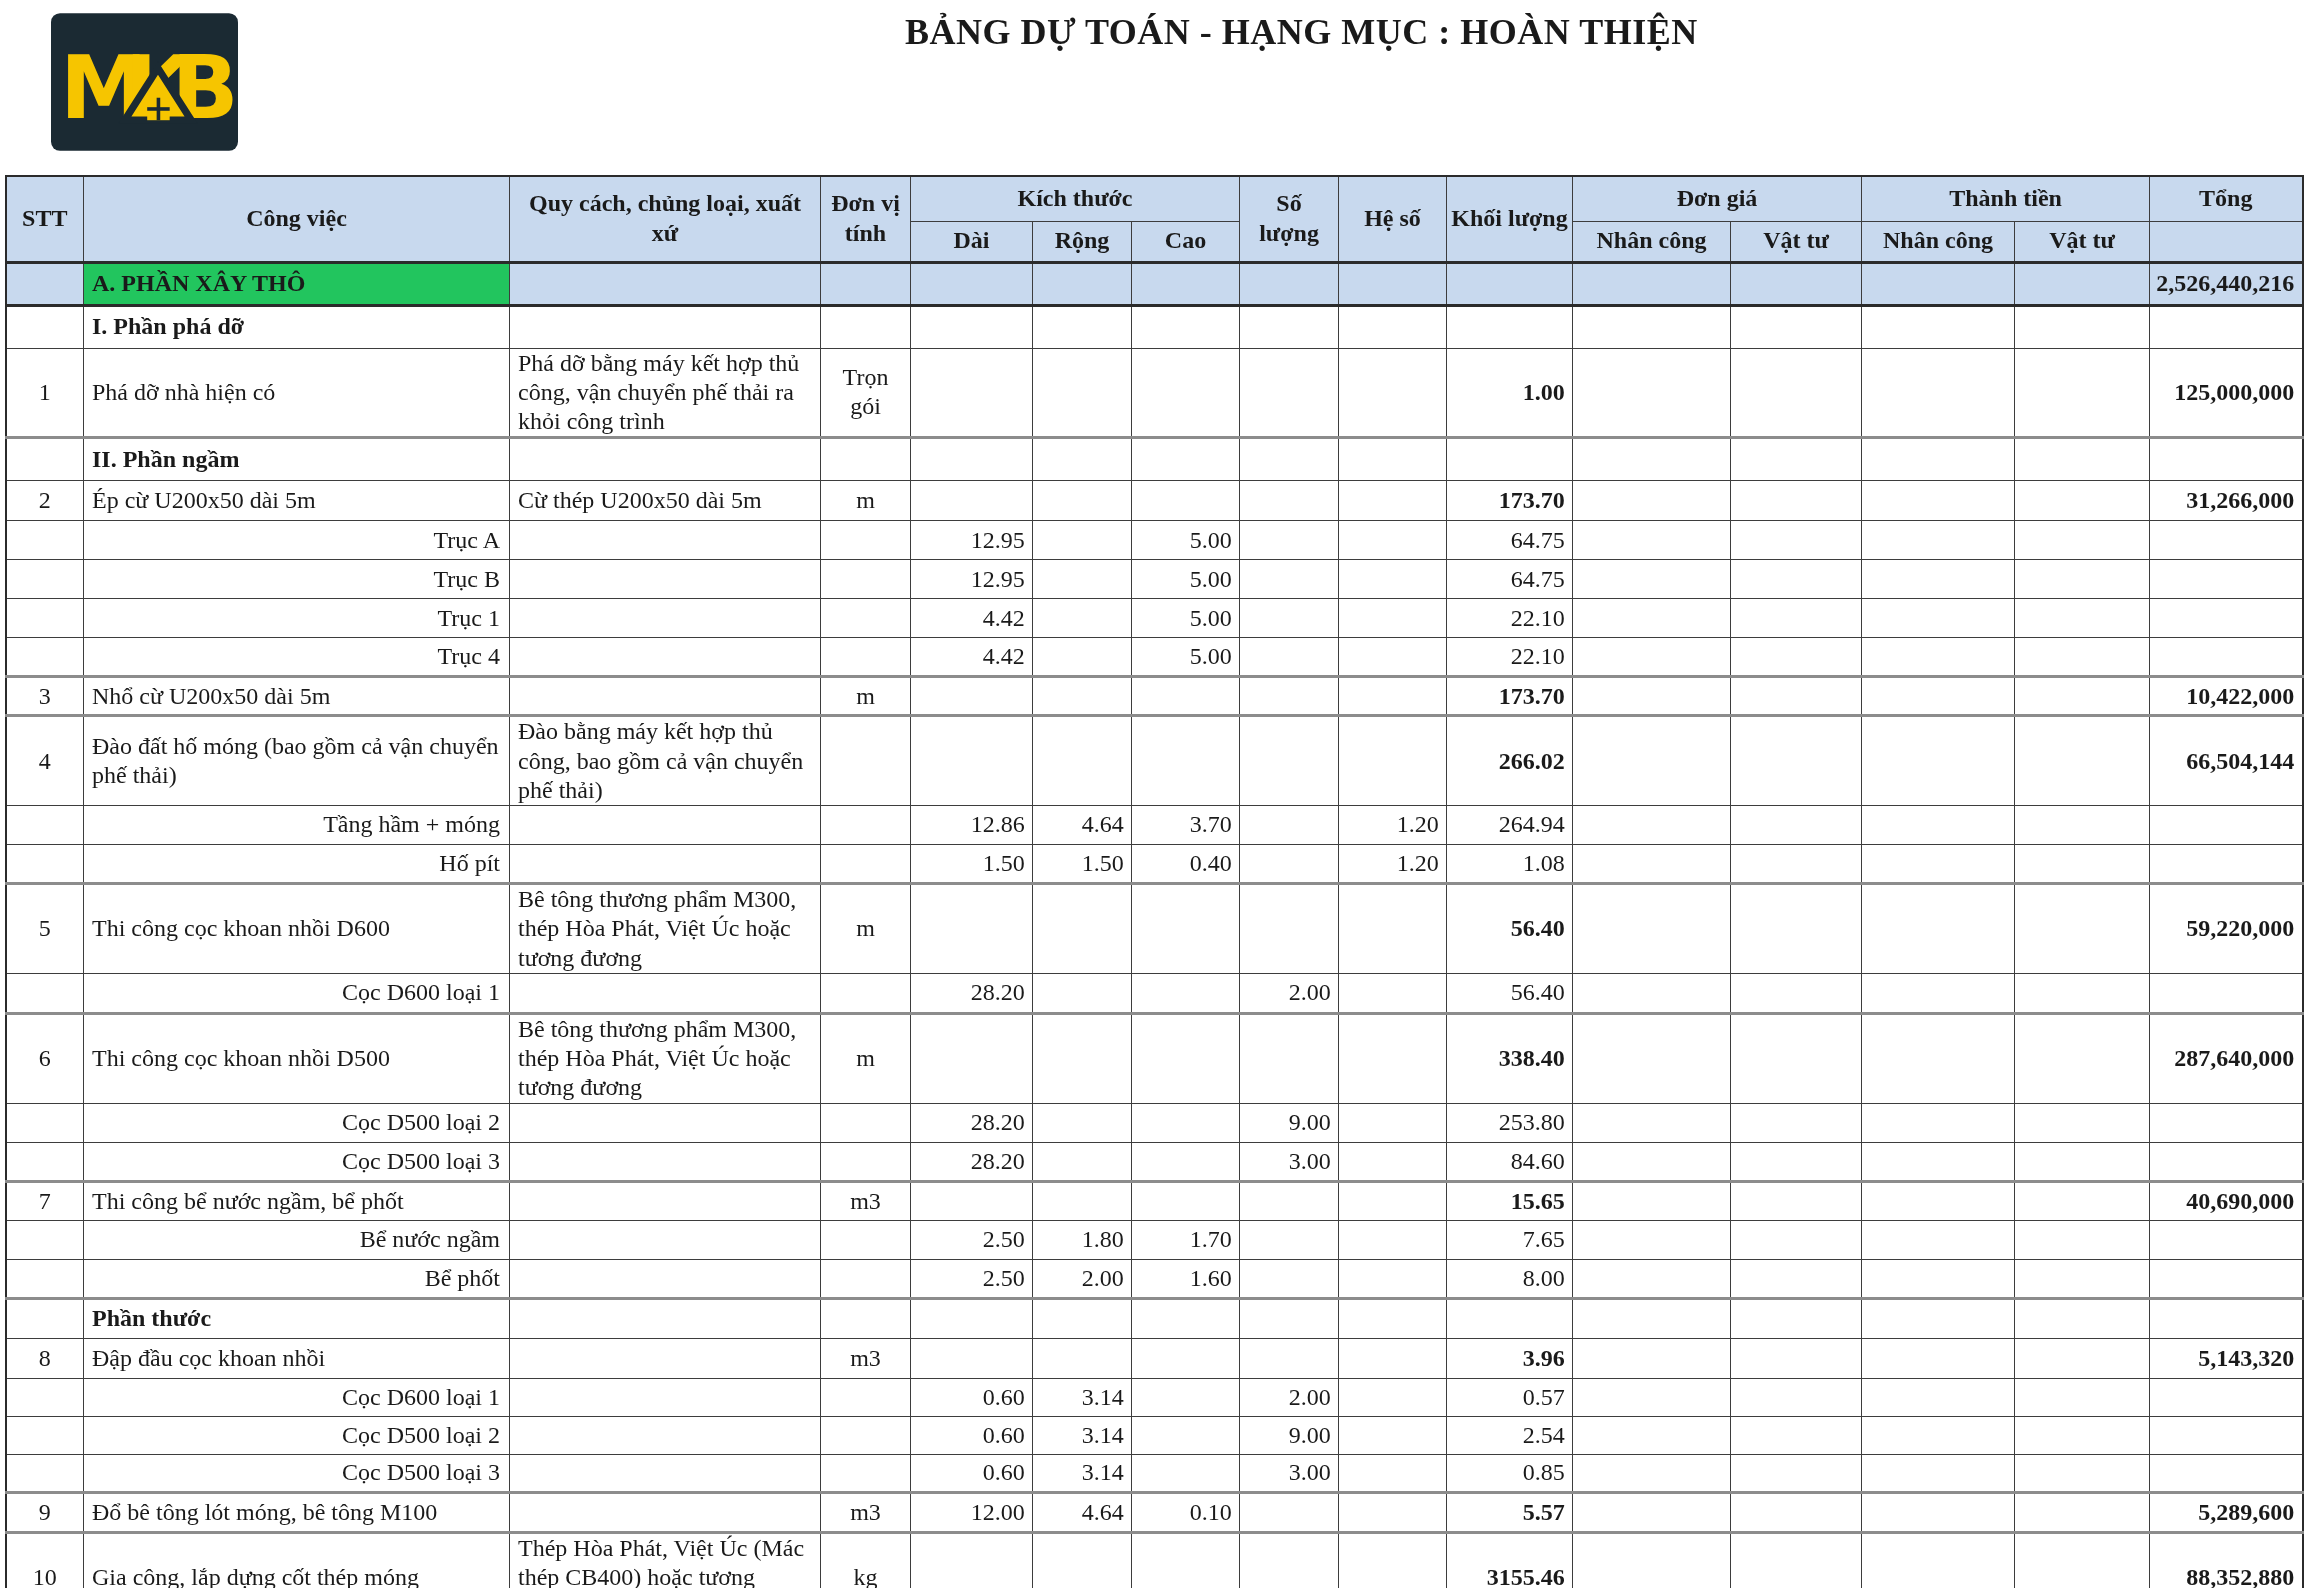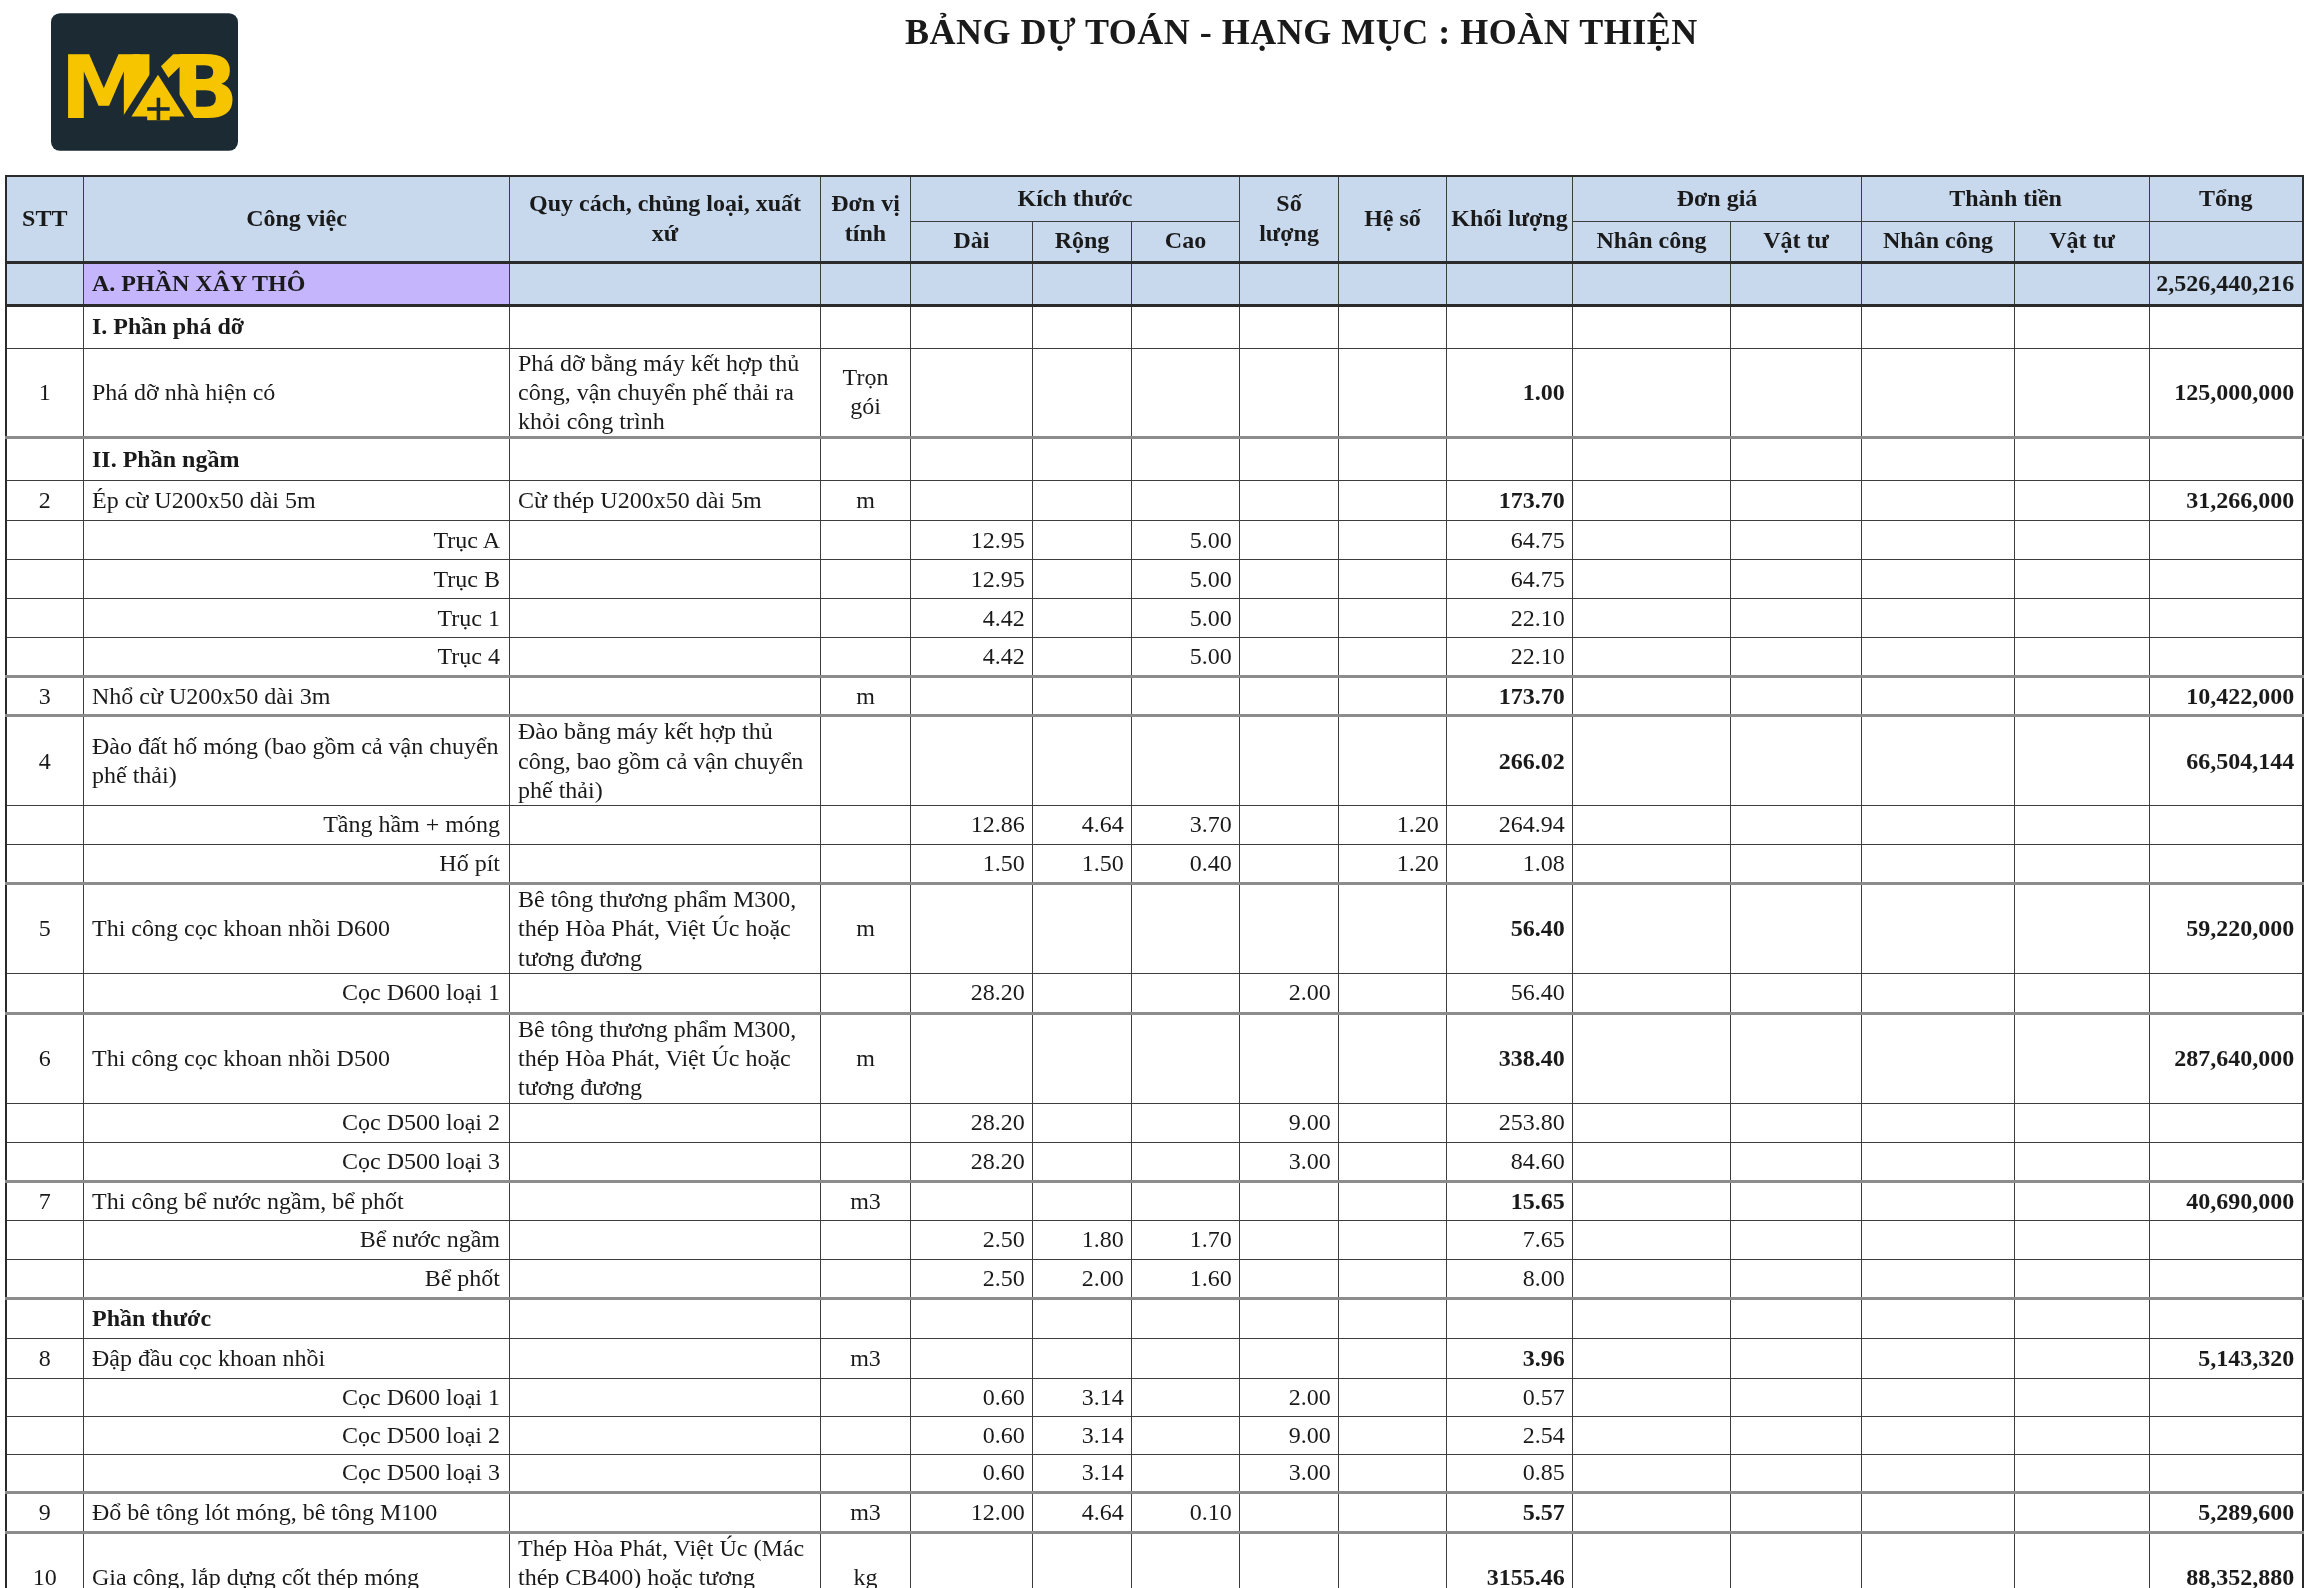--- a/index.html
+++ b/index.html
@@ -108,21 +108,21 @@
       <th class="accent-bg" style="background: rgb(200, 217, 238);">Nhân công</th>
       <th class="accent-bg" style="background: rgb(200, 217, 238);">Vật tư</th>
       <th class="accent-bg" style="background: rgb(200, 217, 238);">Nhân công</th>
       <th class="accent-bg" style="background: rgb(200, 217, 238);">Vật tư</th>
       <th class="accent-bg" style="background: rgb(200, 217, 238);"></th>
     </tr>
   </thead>
   <tbody id="tbody">
       <tr class="section-a" style="height: 43px;">
         <td class="c-stt accent-bg" style="background: rgb(200, 217, 238);"></td>
-        <td class="c-task accent-bg" style="background: #c4b5fd;">A. PHẦN XÂY THÔ</td>
+        <td class="c-task accent-bg" style="background: #22c55e;">A. PHẦN XÂY THÔ</td>
         <td class="c-spec accent-bg" style="background: rgb(200, 217, 238);"></td>
         <td class="c-unit accent-bg" style="background: rgb(200, 217, 238);"></td>
         <td class="c-dai accent-bg" style="background: rgb(200, 217, 238);"></td>
         <td class="c-rong accent-bg" style="background: rgb(200, 217, 238);"></td>
         <td class="c-cao accent-bg" style="background: rgb(200, 217, 238);"></td>
         <td class="c-sl accent-bg" style="background: rgb(200, 217, 238);"></td>
         <td class="c-hs accent-bg" style="background: rgb(200, 217, 238);"></td>
         <td class="c-kl accent-bg" style="background: rgb(200, 217, 238);"></td>
         <td class="c-dgnc accent-bg" style="background: rgb(200, 217, 238);"></td>
         <td class="c-dgvt accent-bg" style="background: rgb(200, 217, 238);"></td>
@@ -261,21 +261,21 @@
         <td class="c-hs"></td>
         <td class="c-kl">22.10</td>
         <td class="c-dgnc"></td>
         <td class="c-dgvt"></td>
         <td class="c-ttnc"></td>
         <td class="c-ttvt"></td>
         <td class="c-tong"></td>
       </tr>
       <tr class="item sep" style="height: 39px;">
         <td class="c-stt">3</td>
-        <td class="c-task">Nhổ cừ U200x50 dài 3m</td>
+        <td class="c-task">Nhổ cừ U200x50 dài 5m</td>
         <td class="c-spec"></td>
         <td class="c-unit">m</td>
         <td class="c-dai"></td>
         <td class="c-rong"></td>
         <td class="c-cao"></td>
         <td class="c-sl"></td>
         <td class="c-hs"></td>
         <td class="c-kl">173.70</td>
         <td class="c-dgnc"></td>
         <td class="c-dgvt"></td>

